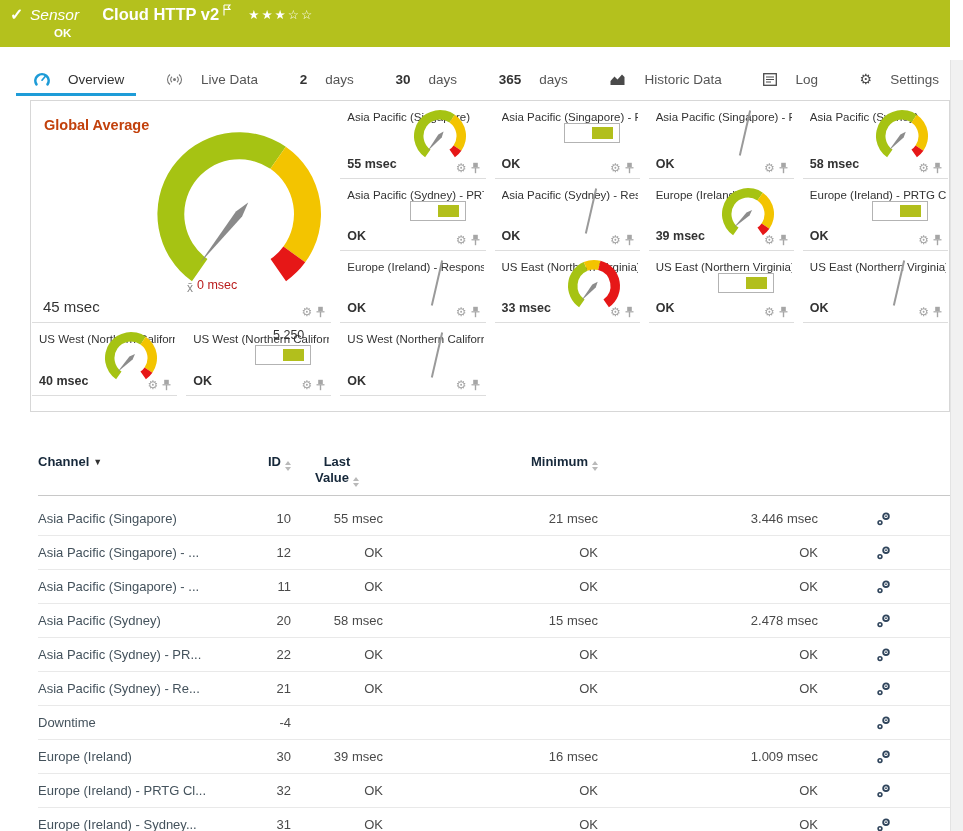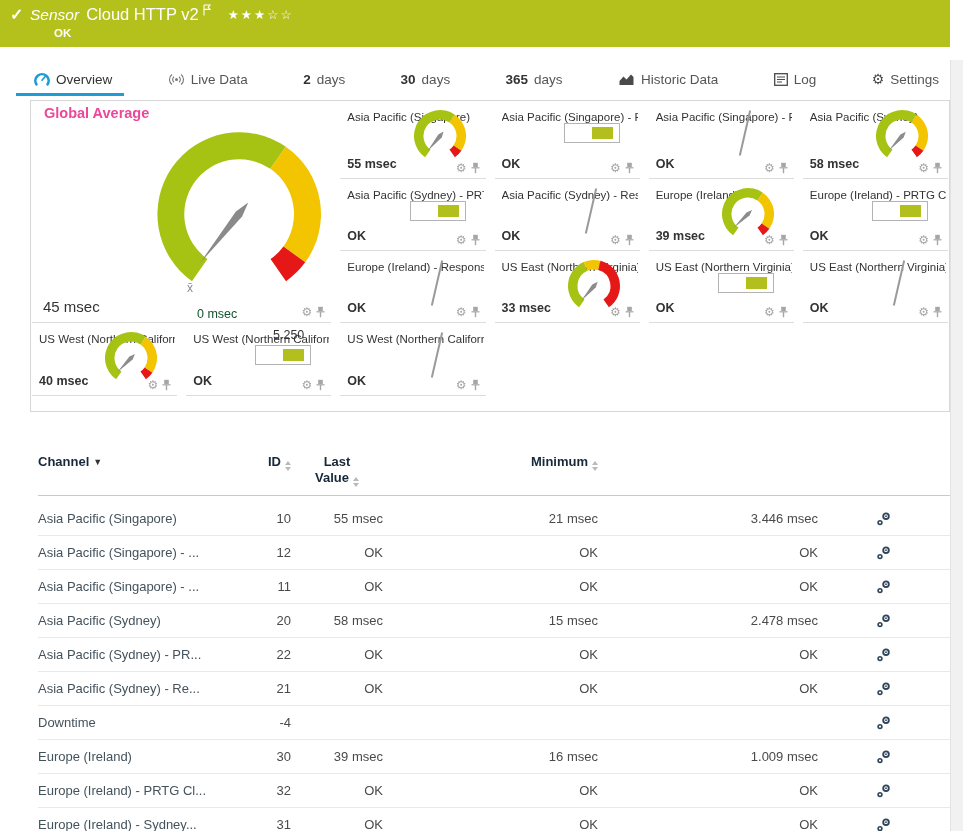--- a/index.html
+++ b/index.html
@@ -7,50 +7,50 @@
     width:963px;height:831px;position:relative;overflow:hidden;
     background:#fff;font-family:"Liberation Sans",sans-serif;
     -webkit-font-smoothing:antialiased;
   }
   
   .topbar{position:absolute;left:0;top:0;width:950px;height:47px;background:#b4c11d;color:#fff;}
   .chk{position:absolute;left:10px;top:5px;font-size:16px;font-weight:700;}
   .t-lines{padding:3px 0 0 30px;}
   .t1{display:flex;align-items:baseline;line-height:22px;}
   .kind{font-style:italic;font-size:15.5px;}
-  .ttl{font-weight:400;font-size:16.5px;margin-left:7px;}
+  .ttl{font-weight:700;font-size:16.5px;margin-left:23px;}
   .flag{margin-left:3px;align-self:flex-start;margin-top:1px;}
   .stars{margin-left:16px;font-size:12.5px;letter-spacing:2px;align-self:flex-start;margin-top:1px;}
   .t2{font-size:11.5px;font-weight:700;margin:0 0 0 24px;line-height:15px;}
   
   .tabs{position:absolute;left:32px;top:62px;right:22px;height:34px;display:flex;justify-content:space-between;align-items:center;}
-  .tab{display:flex;align-items:center;gap:6px;height:34px;position:relative;color:#555;font-size:13.5px;cursor:pointer;padding:0 2px;white-space:nowrap;}
+  .tab{display:flex;align-items:center;gap:18px;height:34px;position:relative;color:#555;font-size:13.5px;cursor:pointer;padding:0 2px;white-space:nowrap;}
   .tab.active{color:#333;}
   .tab.active::after{content:"";position:absolute;left:-16px;right:-10px;bottom:0;height:3px;background:#1e9cd8;}
   .tab-bold{font-weight:700;color:#333;}
   .tabicon{display:inline-flex;align-items:center;}
   
   .panel{position:absolute;left:30px;top:100px;right:13px;background:#fff;border:1px solid #d7d7d7;
     display:grid;grid-template-columns:repeat(6,1fr);grid-template-rows:78px 72px 72px 73px;
     column-gap:9px;padding:0 1px 15px 1px;box-sizing:border-box;}
   .cell{position:relative;border-bottom:1px solid #ddd;overflow:hidden;}
   .c-title{position:absolute;left:7px;top:10px;right:2px;font-size:11.5px;color:#333;white-space:nowrap;overflow:hidden;}
   .c-value{position:absolute;left:7px;bottom:7px;font-size:12.5px;font-weight:700;color:#333;}
   .slot{position:absolute;right:14px;top:5px;width:64px;height:58px;}
   .toggle{position:absolute;left:2px;top:17px;width:56px;height:20px;background:#fff;border:1px solid #b3b3b3;box-sizing:border-box;}
   .toggle i{position:absolute;left:27px;top:3px;width:21px;height:12px;background:#b2bf1c;display:block;}
   .lone-needle{position:absolute;left:28px;top:4px;width:2px;height:46px;background:#9a9a9a;transform:rotate(13deg);}
   .cellicons{position:absolute;right:6px;bottom:4px;display:flex;align-items:center;gap:4px;color:#a6a6a6;}
   .gear{font-size:12px;line-height:12px;cursor:pointer;}
   
   .cell-global{position:relative;grid-column:1/3;grid-row:1/4;border-bottom:1px solid #ddd;}
-  .g-title{position:absolute;left:12px;top:4px;font-size:14.5px;font-weight:600;color:#ec4899;}
+  .g-title{position:absolute;left:12px;top:16px;font-size:14.5px;font-weight:600;color:#c2410c;}
   .g-svg{position:absolute;left:97px;top:16px;width:220px;height:195px;}
   .g-xbar{position:absolute;left:155px;top:180px;font-size:12px;color:#8a8a8a;}
-  .g-min{position:absolute;left:165px;top:206px;font-size:12.5px;color:#14532d;}
+  .g-min{position:absolute;left:165px;top:177px;font-size:12.5px;color:#b91c1c;}
   .g-max{position:absolute;left:241px;top:191px;font-size:12.5px;color:#333;margin-top:36px;}
   .g-value{position:absolute;left:11px;bottom:7px;font-size:15px;font-weight:400;color:#333;}
   
   .chtable{position:absolute;left:38px;top:438px;width:915px;}
   .thead{display:grid;grid-template-columns:195px 58px 92px 215px 220px 1fr;align-items:start;
     padding:16px 0 8px 0;border-bottom:1px solid #c8c8c8;color:#16283a;font-size:13px;font-weight:700;}
   .th{white-space:nowrap;}
   .th.r{text-align:right;}
   .th.c{text-align:center;line-height:16px;}
   .caret{font-size:9px;color:#333;margin-left:4px;vertical-align:1px;}

